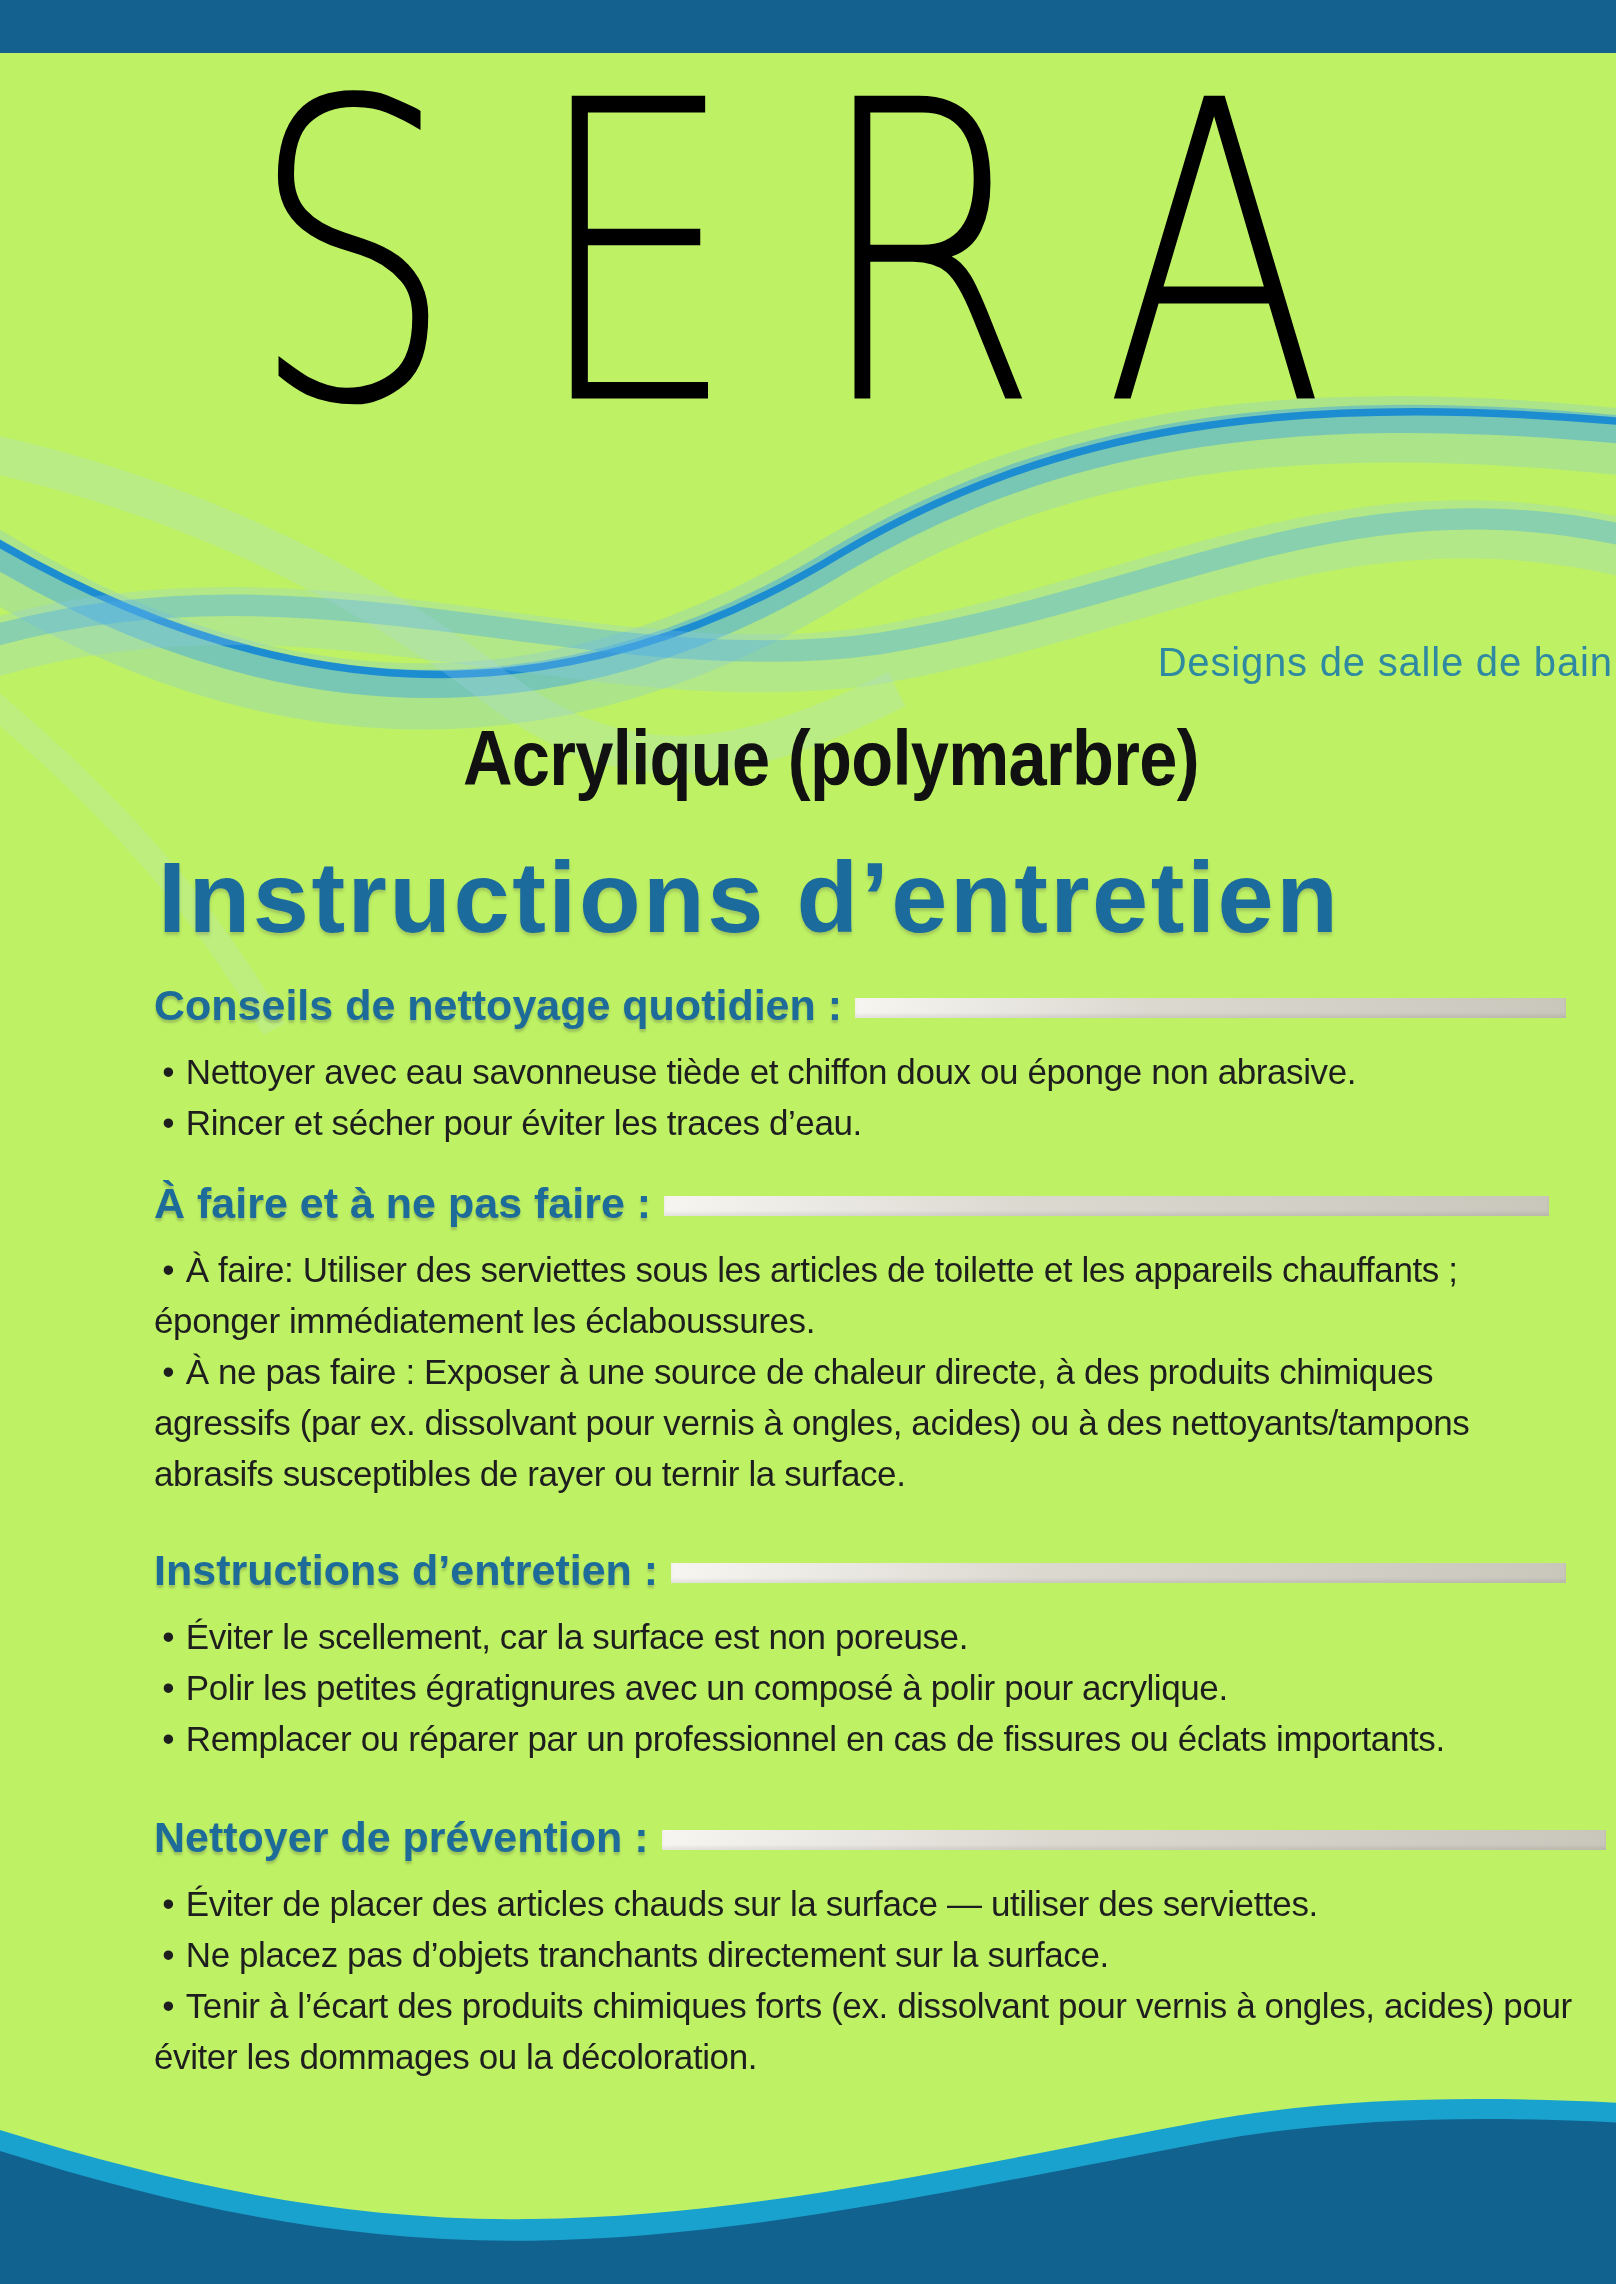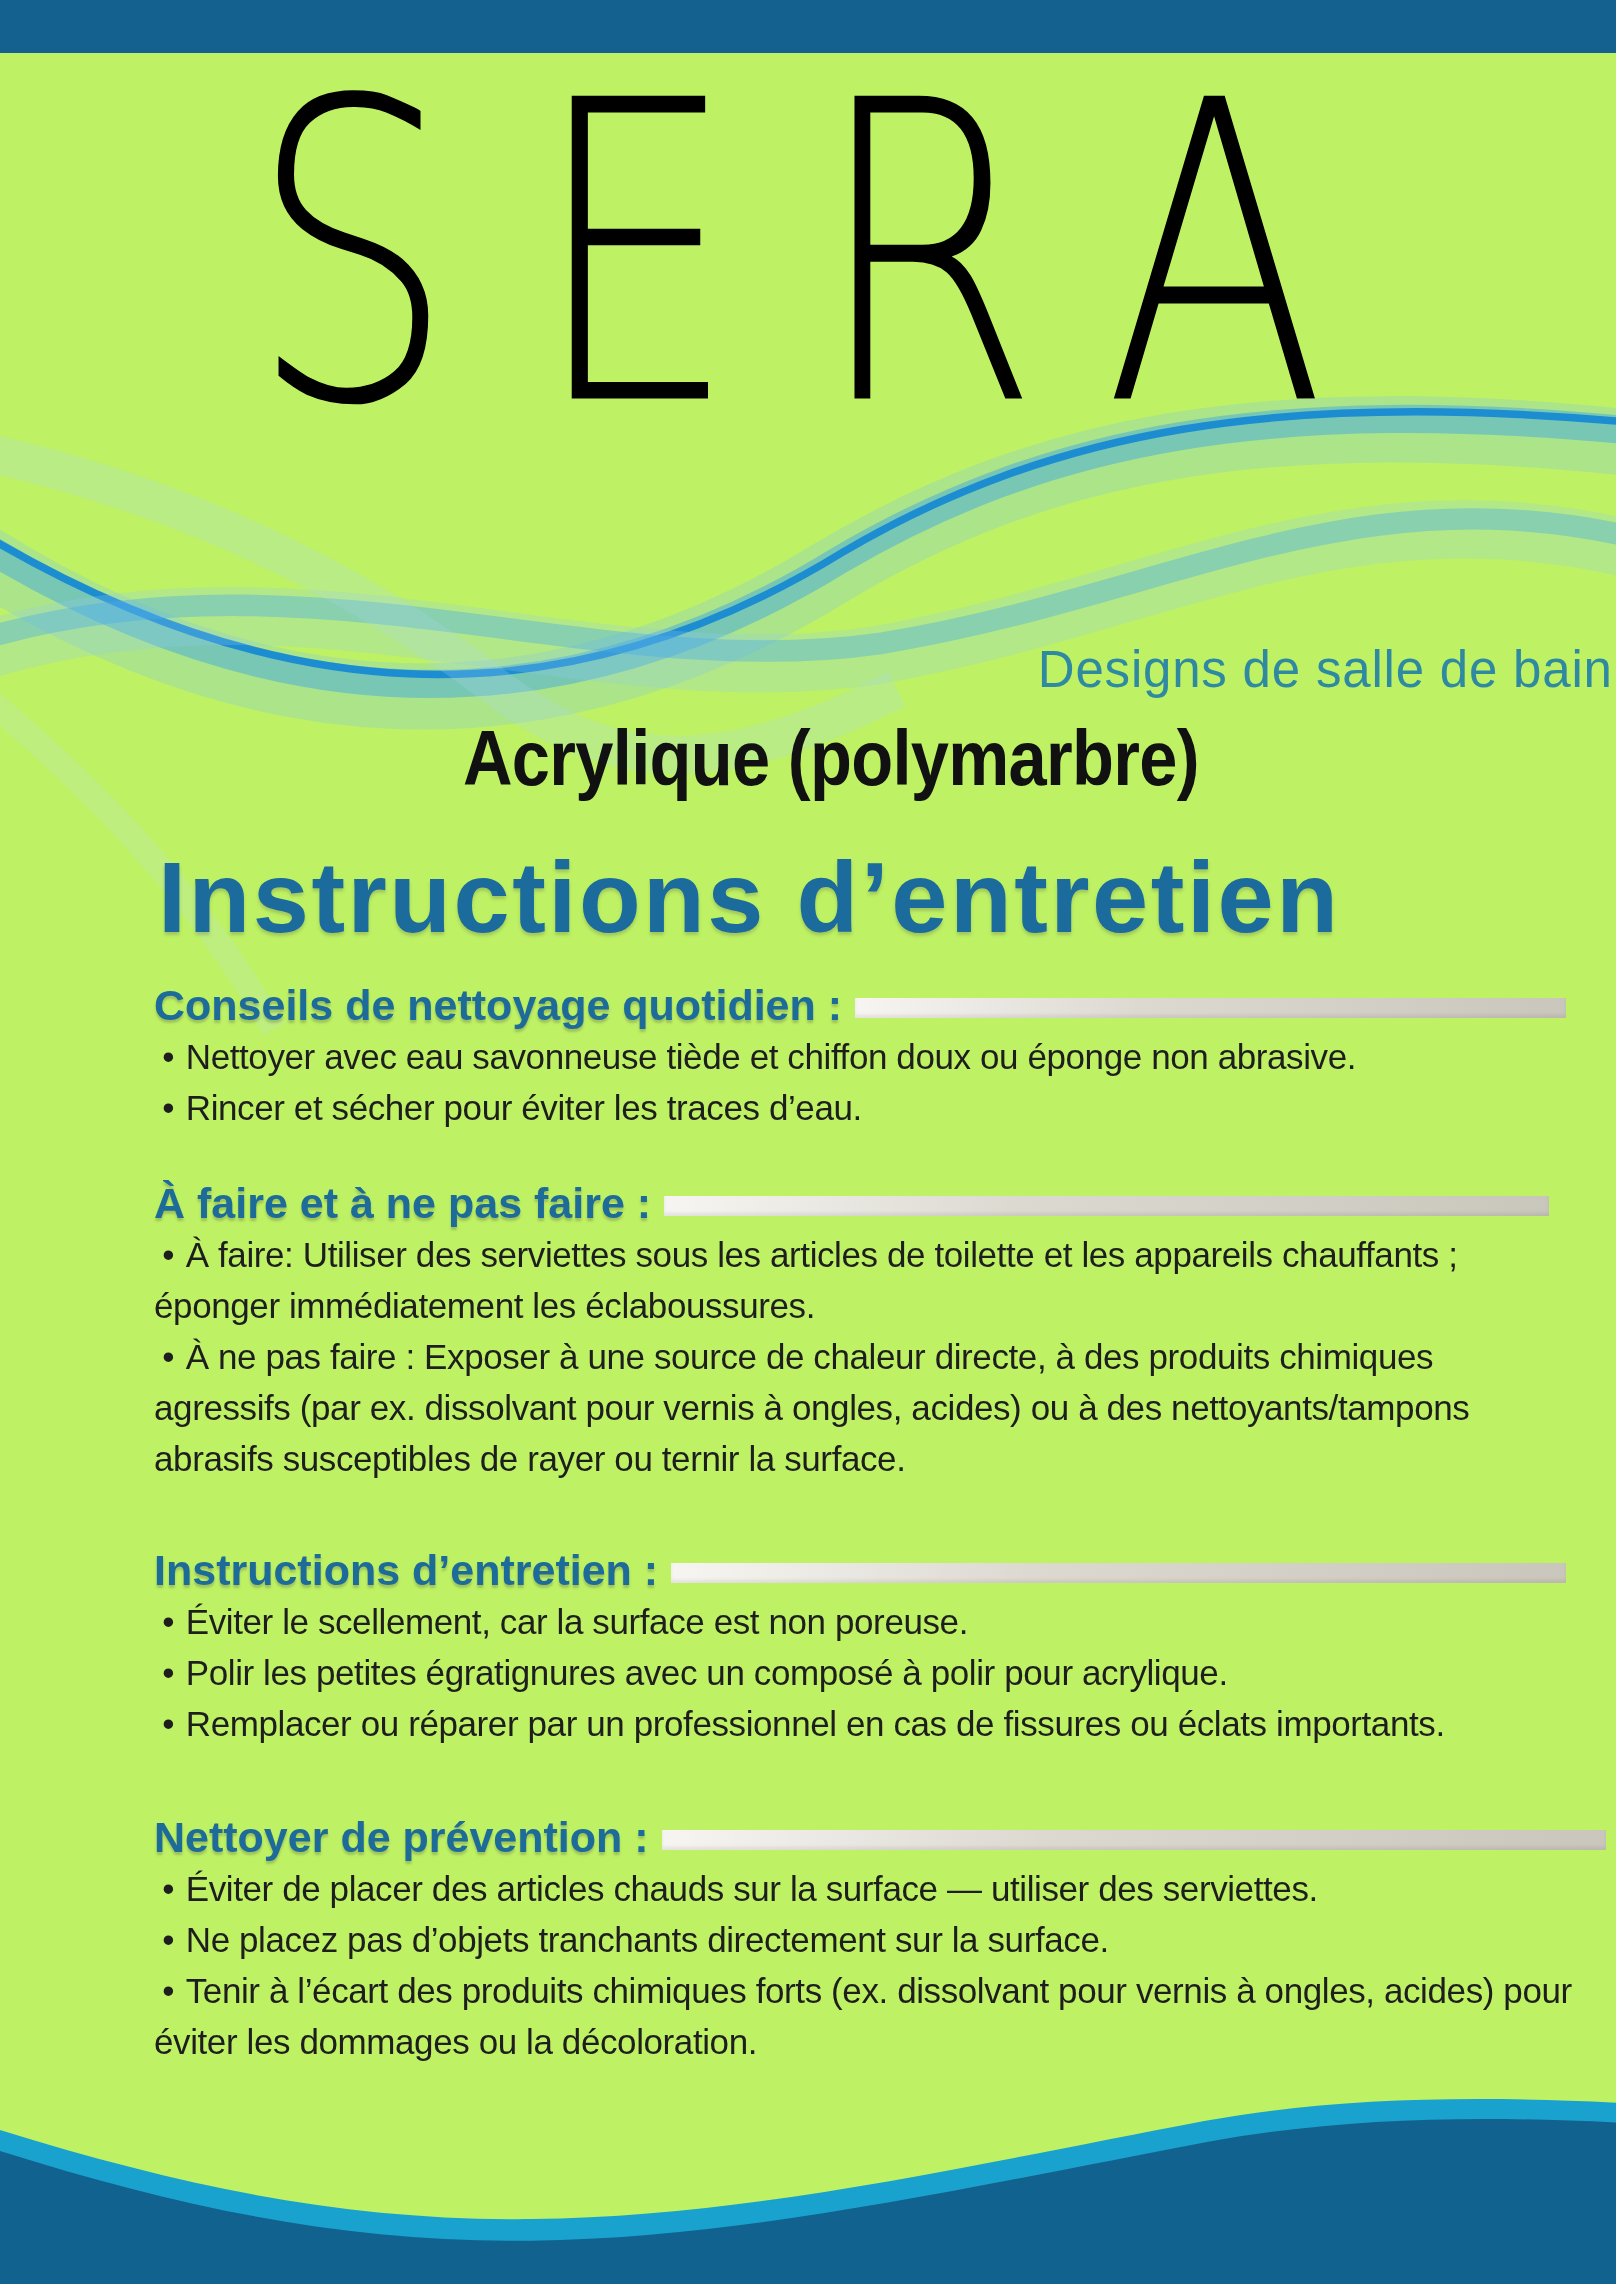--- a/index.html
+++ b/index.html
@@ -6,21 +6,21 @@
   .page{
     position:relative;width:1616px;height:2284px;background:#bef264;
     overflow:hidden;font-family:"Liberation Sans",sans-serif;
   }
   .topbar{
     position:absolute;top:0;left:0;width:1616px;height:53px;background:#14618f;
   }
   .logo-svg{position:absolute;top:33px;left:0;width:1616px;height:432px;}
   .wave-svg{position:absolute;top:299px;left:0;width:1616px;height:747px;pointer-events:none;}
   .tagline{
-    position:absolute;top:640px;right:3.3px;font-size:51px;color:#2f8aa1;
+    position:absolute;top:640px;right:3.3px;font-size:40px;color:#2f8aa1;
     letter-spacing:0.8px;white-space:nowrap;
   }
   .material-title{
     position:absolute;top:713px;left:463px;font-size:78px;font-weight:700;color:#111111;
     letter-spacing:-0.8px;white-space:nowrap;transform:scaleX(0.88);transform-origin:left top;
   }
   .page-title{
     position:absolute;top:836px;left:154px;margin:4px;font-size:101px;font-weight:700;
     color:#1b6b9c;letter-spacing:2.5px;white-space:nowrap;
     text-shadow:0 3.3px 3.3px rgba(70,70,70,0.25);
@@ -29,21 +29,21 @@
   .sec-head{display:flex;align-items:center;}
   .sec-head h2{
     margin:0;font-size:43px;font-weight:700;color:#1d6b99;letter-spacing:0;
     white-space:nowrap;line-height:51px;text-shadow:0 2.5px 2.5px rgba(70,70,70,0.28);
   }
   .rule{
     flex:1;height:20px;margin-left:13.3px;margin-top:5px;
     background:linear-gradient(90deg,#f6f5f1 0%,#dcd9d1 40%,#c9c6bc 100%);
     box-shadow:inset 0 -3.3px 3.3px rgba(0,0,0,0.07);
   }
-  .bullets{}
+  .bullets{margin-top:15px;}
   .bullet{
     margin:0;font-size:35px;line-height:51px;color:#1e1e1e;letter-spacing:-0.4px;
   }
   .bullet .dot{display:inline-block;margin:0 11.6px 0 8.3px;color:#1e1e1e;}
   #sec1{top:980px;width:1412px;}
   #sec2{top:1178px;width:1395px;}
   #sec3{top:1545px;width:1412px;}
   #sec4{top:1812px;width:1452px;}
   .footer-svg{position:absolute;top:2081px;left:0;width:1616px;height:203px;}
 </style>

